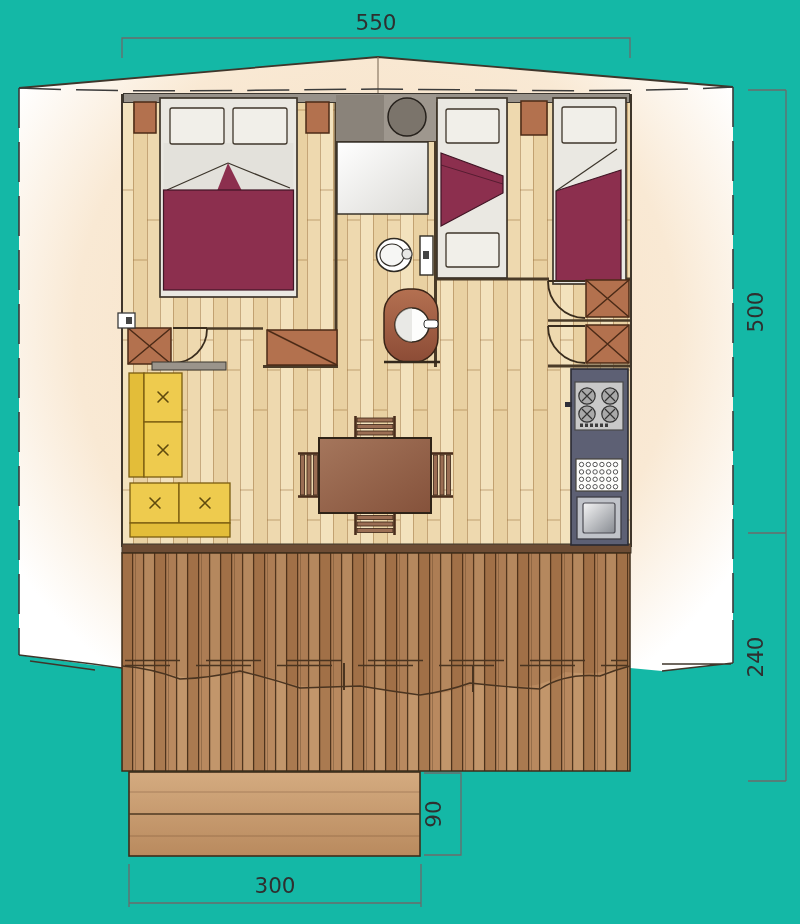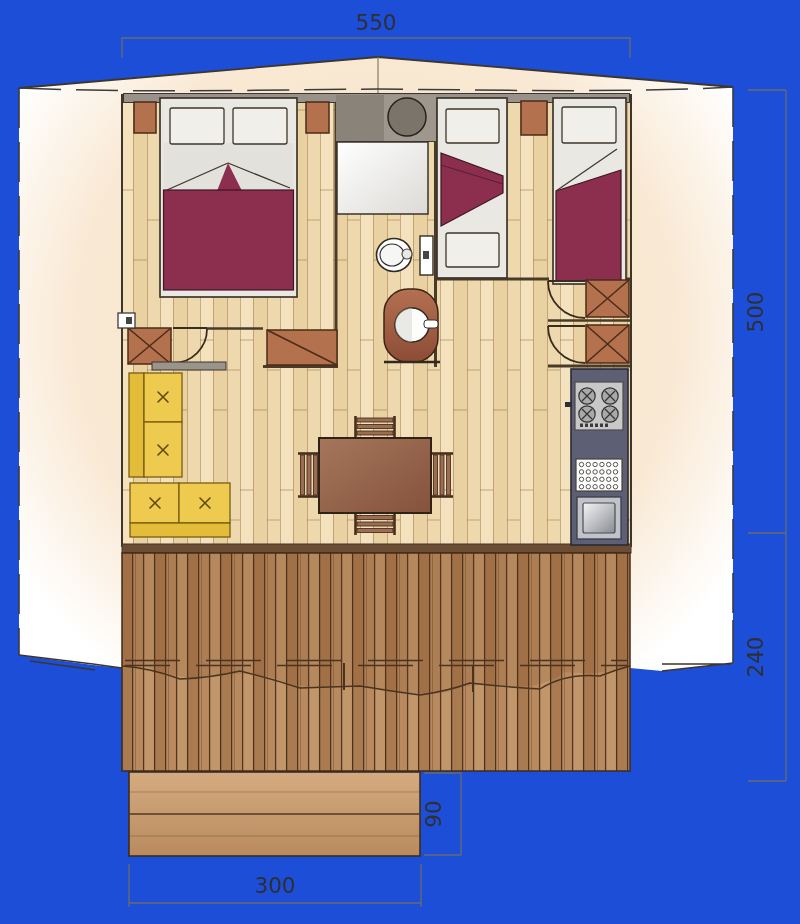--- a/index.html
+++ b/index.html
@@ -1,16 +1,16 @@
 <!DOCTYPE html>
 <html style="--line: #3f362b; --wall_dark: #4a3b28; --dash: #3b3b3b; --canvas_inner: #f6dfc1; --canvas_outer: #ffffff; --floor: #ecd5ab; --wall_gray: #98928a; --counter_gray: #8a837a; --counter_gray2: #9e978e; --burgundy: #8c2f4e; --sheet: #e3e1db; --bedbase: #eae8e2; --pillow: #f1efe9; --wood: #b3714e; --wood_dark: #4c2b17; --sofa: #eecb4e; --sofa_back: #e3bd39; --sofa_line: #7a5c10; --table: #9b6e54; --chair: #9b6e54; --kitchen: #5d6074; --steel: #c0c3c9; --deck_line: #54381f; --bottom_wall: #6d4c34; --dim_line: #6b6b6b; --dim_text: #2f2f2f;"><head>
 <meta charset="utf-8">
 <style>
   html,body{margin:0;padding:0;background:#fff;}
-  .stage{position:relative;width:800px;height:924px;background:#1d4ed8;overflow:hidden;
+  .stage{position:relative;width:800px;height:924px;background:#14b8a6;overflow:hidden;
          font-family:"DejaVu Sans","Liberation Sans",sans-serif;}
   svg{display:block}
   .dim-line{stroke:var(--dim_line);stroke-width:1.3;fill:none}
   .dim-text{fill:var(--dim_text);font-size:21.5px;font-family:"DejaVu Sans","Liberation Sans",sans-serif}
   .outline{stroke:var(--line);fill:none}
   .wallseg{stroke:var(--wall_dark);stroke-linecap:butt}
   .bedbase{fill:var(--bedbase);stroke:var(--line);stroke-width:1.7}
   .pillow{fill:var(--pillow);stroke:var(--line);stroke-width:1.3}
   .blanket{fill:var(--burgundy);stroke:#401525;stroke-width:1.2}
   .foldline{stroke:#3c352b;stroke-width:1.2;fill:none}

